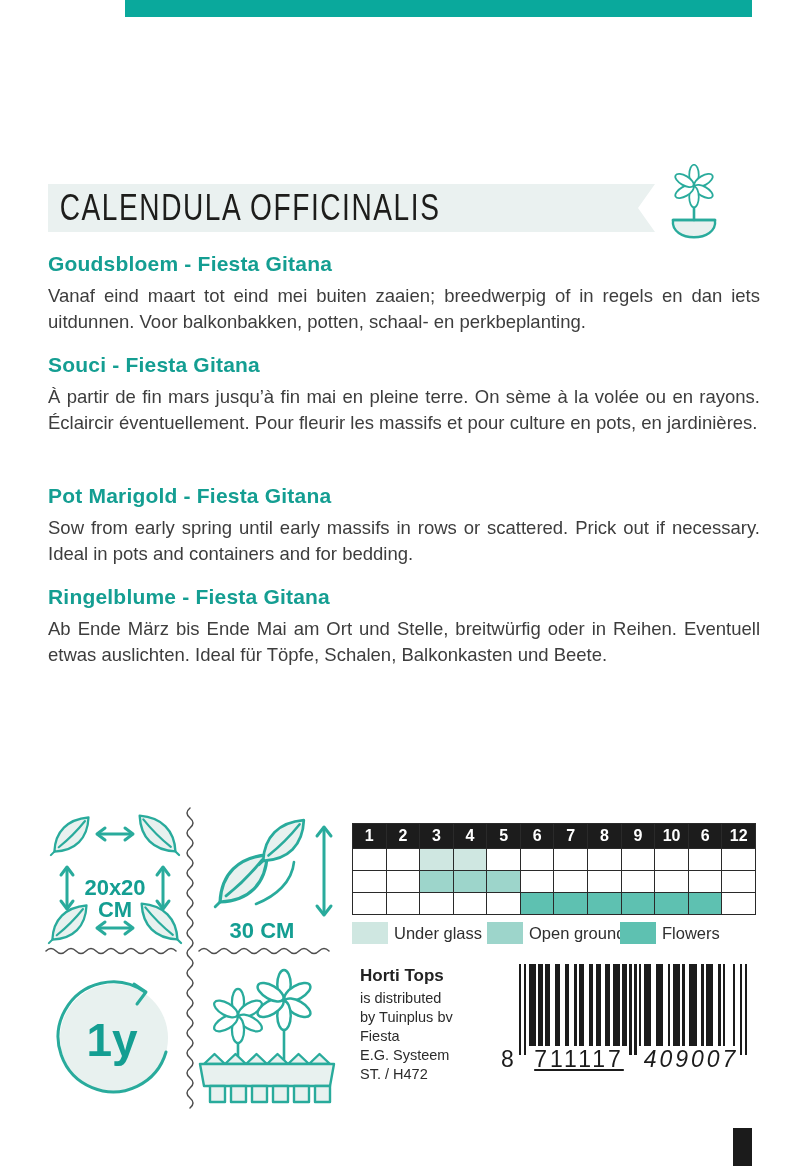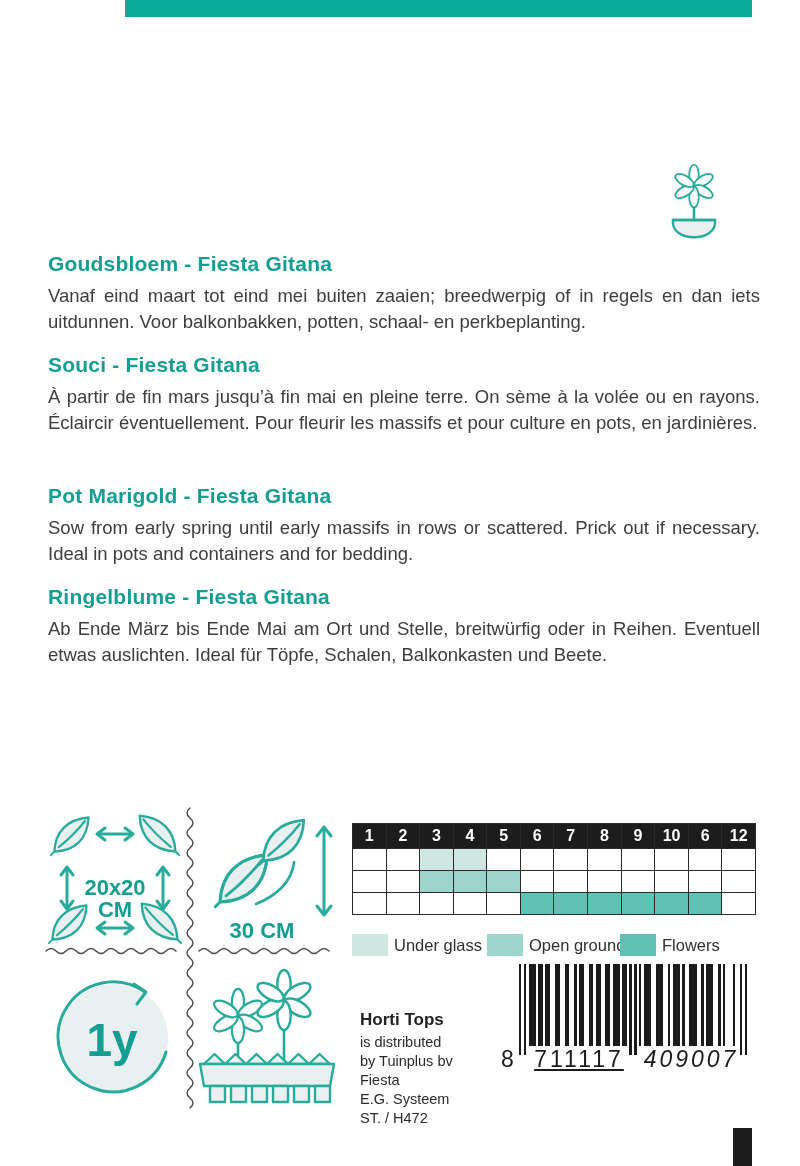--- a/index.html
+++ b/index.html
@@ -44,27 +44,27 @@
     position:absolute; left:352px; top:823px; width:404px;
     display:grid; grid-template-columns:repeat(12,1fr);
     grid-template-rows:24px 21px 21px 21px;
     background:#2a2a2a; gap:1px; border:1px solid #2a2a2a;
   }
   .cal-h { background:#1c1c1c; color:#fff; font-weight:bold; font-size:16px;
            display:flex; align-items:center; justify-content:center; }
   .cal-c { background:#fff; }
 
   .legend { position:absolute; left:352px; top:918px; width:408px; height:24px; }
-  .legend-item { position:absolute; top:16px; display:flex; align-items:center; }
+  .legend-item { position:absolute; top:4px; display:flex; align-items:center; }
   .li-0{left:0} .li-1{left:135px} .li-2{left:268px}
   .legend-swatch { width:36px; height:22px; display:inline-block; }
   .legend-label { font-size:16.5px; color:#2f2f2f; margin-left:6px; }
 
   .horti { position:absolute; left:360px; top:966px; width:150px; color:#2b2b2b; }
-  .horti .hname { font-size:17px; font-weight:bold; margin-bottom:3px; color:#222;margin-top:44px; }
+  .horti .hname { font-size:17px; font-weight:bold; margin-bottom:3px; color:#222; }
   .horti .hline { font-size:14.5px; line-height:19px; }
 
   .barcode { position:absolute; left:503px; top:964px; width:258px; height:112px; }
   .bars { position:absolute; left:16px; top:0; width:229px; height:91px; }
   .bars .bar { position:absolute; top:0; background:#1b1b1b; }
   .bc-digit { position:absolute; font-size:23px; color:#1b1b1b; top:82px;
               font-family:"Liberation Sans",sans-serif; }
   .bc-first { left:-2px; }
   .bc-g1 { left:26px; width:100px; text-align:center; letter-spacing:3px;text-decoration:underline; }
   .bc-g2 { left:138px; width:100px; text-align:center; letter-spacing:3px;font-style:italic; }
@@ -89,20 +89,23 @@
           <ellipse cx="0" cy="-15" rx="6.5" ry="14" transform="rotate(180)"></ellipse>
           <ellipse cx="0" cy="-15" rx="6.5" ry="14" transform="rotate(240)"></ellipse>
           <ellipse cx="0" cy="-15" rx="6.5" ry="14" transform="rotate(300)"></ellipse>
         </g>
       </symbol>
     </defs>
   </svg>
 
   <div class="topbar"></div>
 
+  <div class="banner">
+    <div class="banner-text">CALENDULA OFFICINALIS</div>
+  </div>
 
   <svg class="pot-icon" width="60" height="80" viewBox="0 0 60 80">
     <path class="potb" d="M9 56 C6 79 54 79 51 56 Z"></path>
     <path class="stem" d="M9 56 L51 56"></path>
     <path class="stem" d="M30 42 L30 56"></path>
     <use href="#flower" x="8" y="0" width="44" height="44"></use>
   </svg>
 
   <section class="lang s1">
     <h3>Goudsbloem - Fiesta Gitana</h3>

